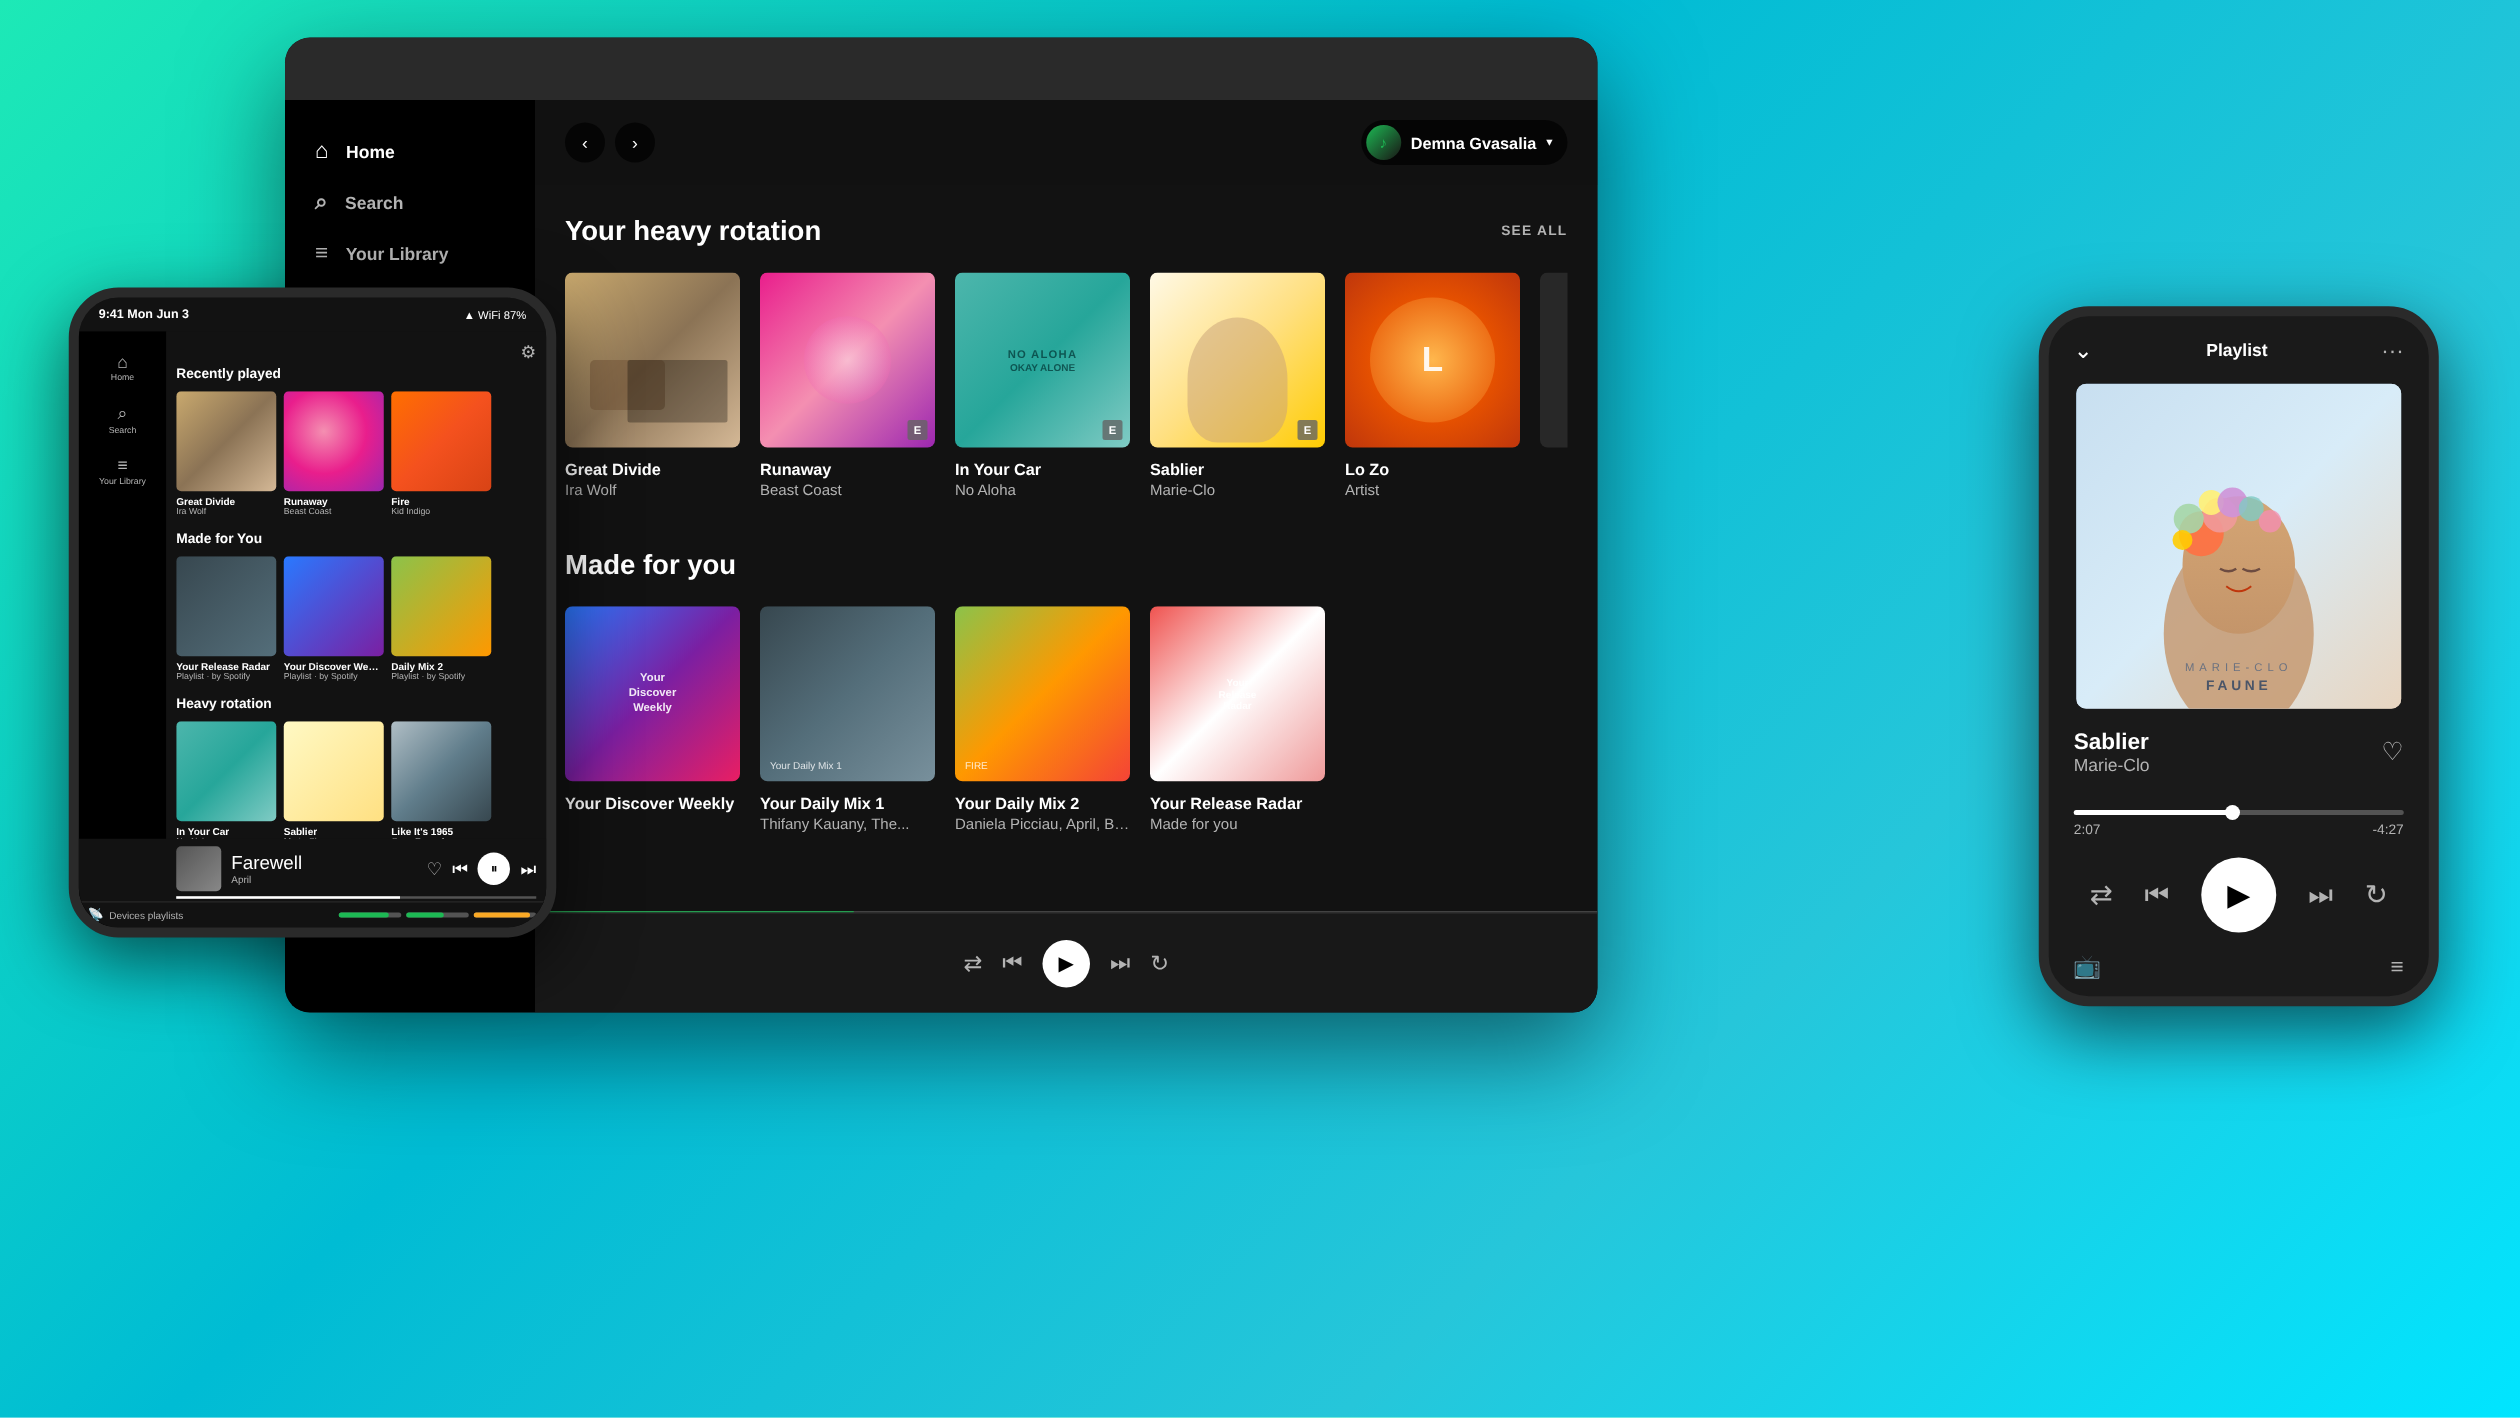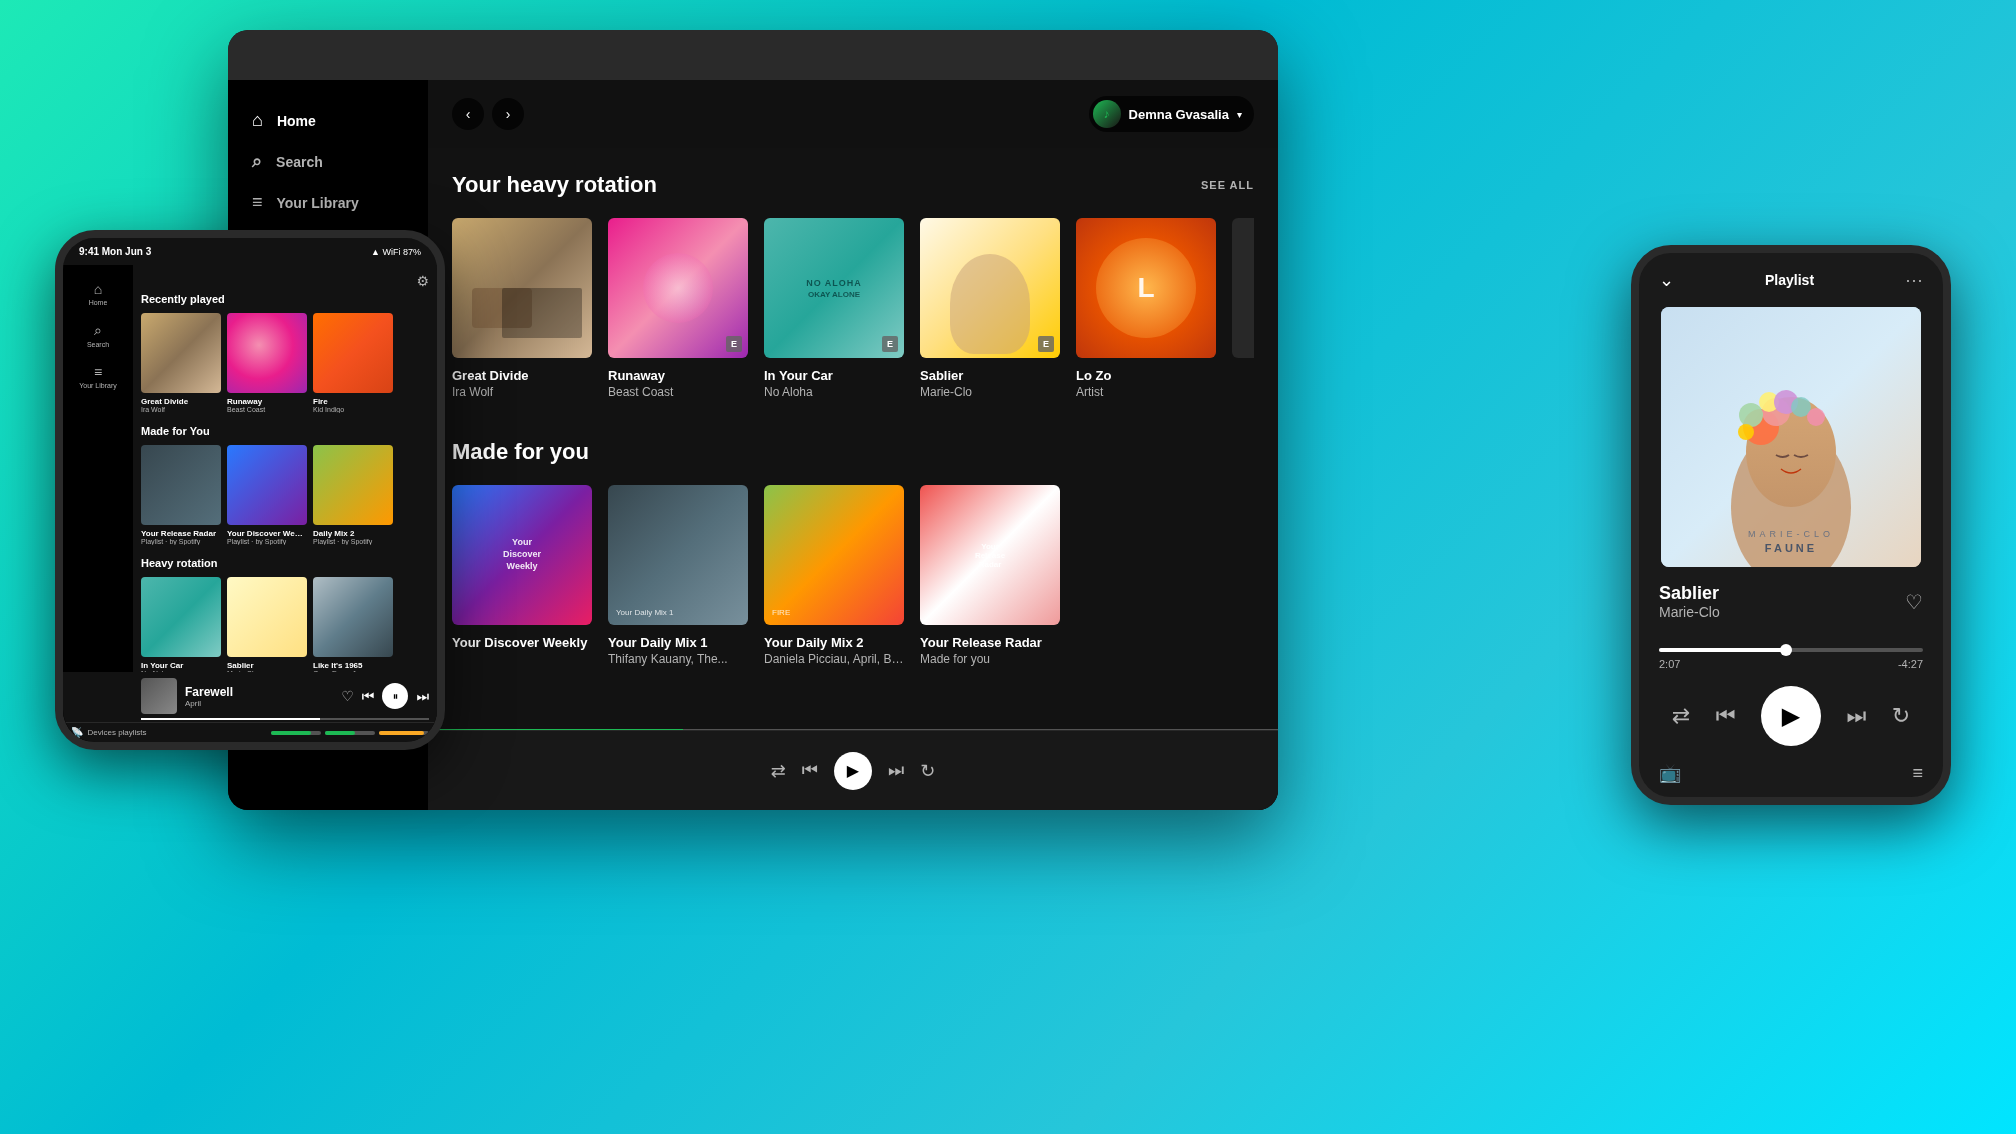--- a/index.html
+++ b/index.html
@@ -707,21 +707,21 @@
 
       <div class="phone-section-title">Popular playlists</div>
     </div>
   </div>
 
   <div style="position:absolute;bottom:0;left:0;right:0;background:#121212;">
 
     <div style="display:flex;align-items:center;gap:8px;padding:6px 8px 4px 78px;">
       <div style="width:36px;height:36px;border-radius:4px;background:linear-gradient(135deg,#555,#888);flex-shrink:0;"></div>
       <div style="flex:1;">
-        <div style="color:#fff;font-size:12px;font-weight:700;">Farewell</div>
+        <div style="color:#fff;font-size:15px;font-weight:400;">Farewell</div>
         <div style="color:#b3b3b3;font-size:8px;">April</div>
       </div>
       <span style="color:#b3b3b3;font-size:14px;">♡</span>
       <span style="color:#fff;font-size:14px;">⏮</span>
       <div style="width:26px;height:26px;border-radius:50%;background:#fff;display:flex;align-items:center;justify-content:center;font-size:11px;color:#000;">⏸</div>
       <span style="color:#fff;font-size:14px;">⏭</span>
     </div>
 
     <div style="height:2px;background:#535353;margin:0 8px 2px 78px;">
       <div style="height:100%;width:62%;background:#fff;"></div>

